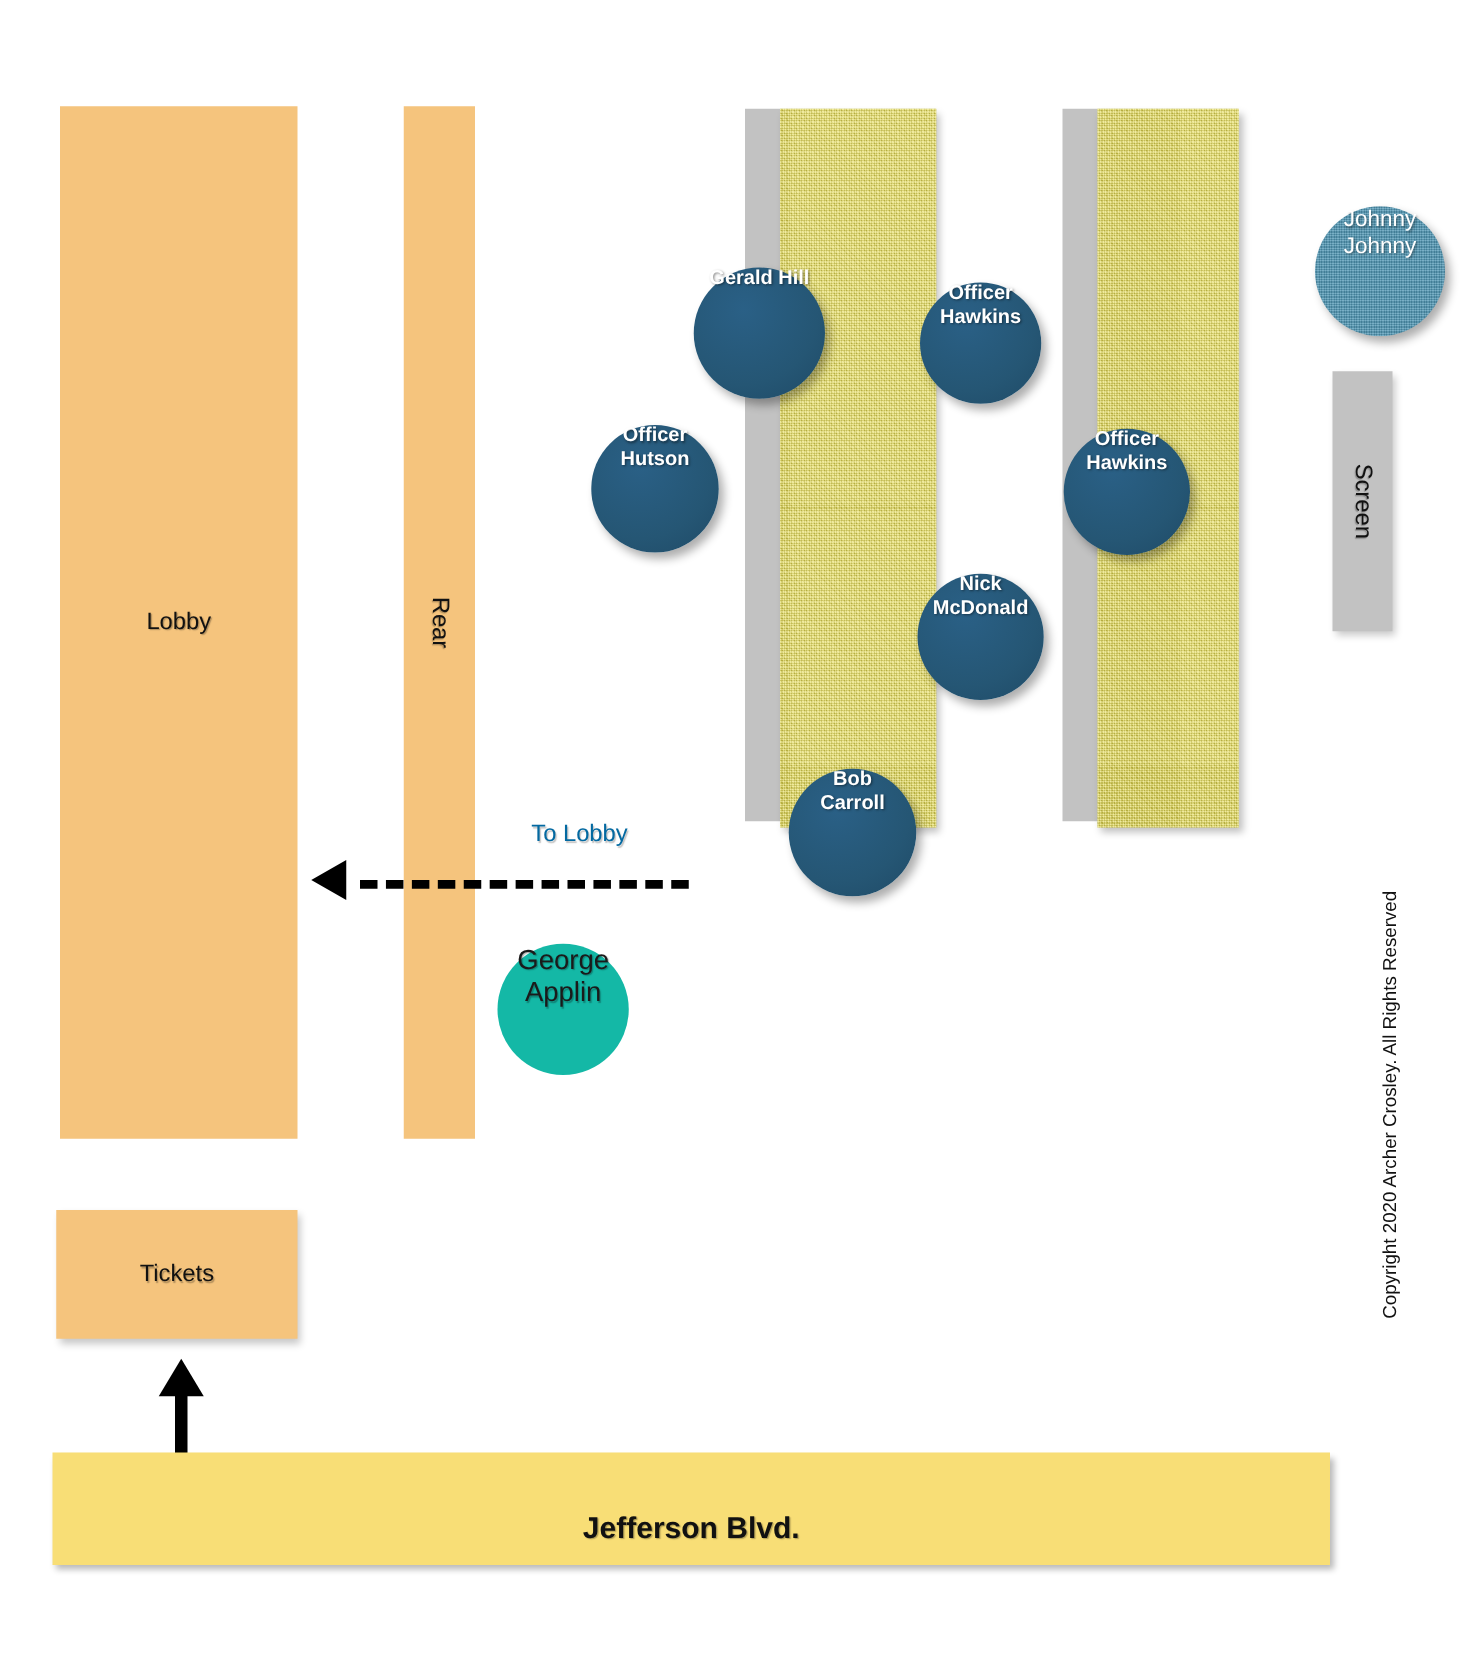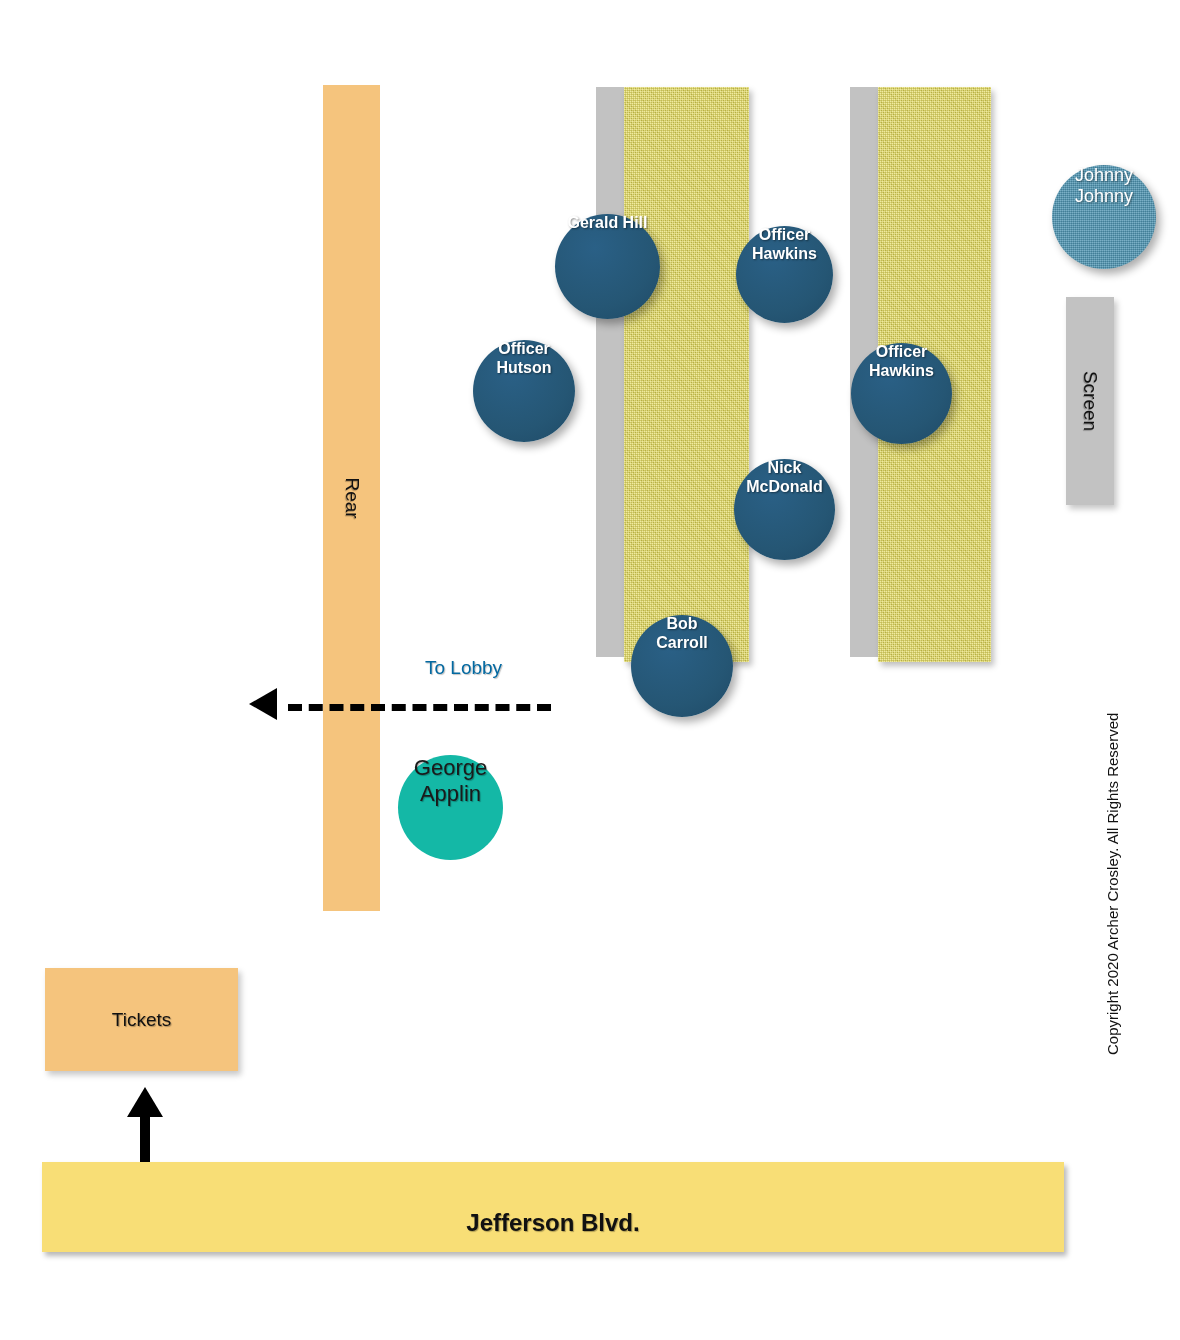--- a/index.html
+++ b/index.html
@@ -160,20 +160,23 @@
     white-space: nowrap;
     transform-origin: 0 0;
     transform: rotate(-90deg);
   }
 </style>
 </head>
 <body>
 
 <div id="stage">
 
+  <div class="block orange" style="left:48px; top:85px; width:190px; height:826px;">
+    <div class="blk-label">Lobby</div>
+  </div>
 
   <div class="block orange" style="left:323px; top:85px; width:57px; height:826px;">
     <div class="blk-label rot-cw">Rear</div>
   </div>
 
   <div class="aisle-gray" style="left:596px; top:87px; width:28px; height:570px;"></div>
   <div class="aisle-yellow" style="left:624px; top:87px; width:125px; height:575px;"></div>
 
   <div class="aisle-gray" style="left:850px; top:87px; width:28px; height:570px;"></div>
   <div class="aisle-yellow" style="left:878px; top:87px; width:113px; height:575px;"></div>

